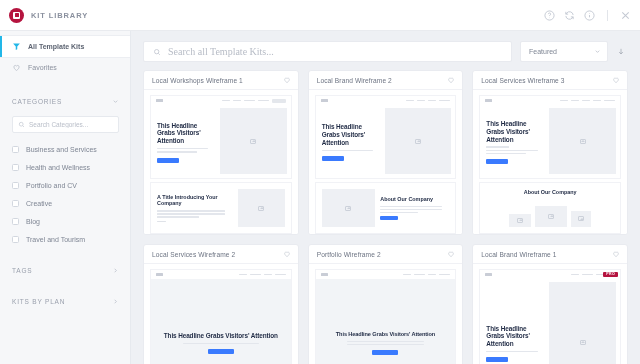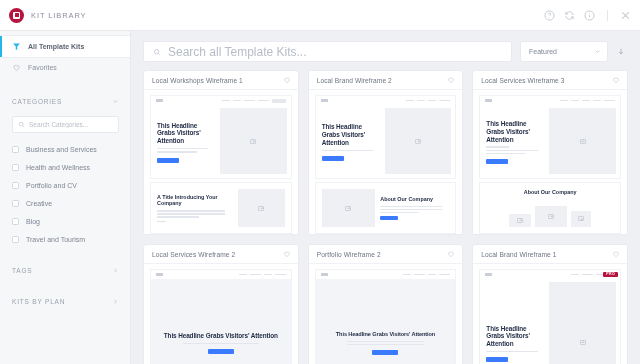--- a/index.html
+++ b/index.html
@@ -25,21 +25,21 @@
   }
   .logo-mark .inner {
     width: 7px; height: 7px; background: #ffffff; border-radius: 1px;
     display: block; position: relative;
   }
   .logo-mark .inner::after {
     content: ""; position: absolute; left: 1.5px; top: 1.5px;
     width: 4px; height: 4px; background: #b5143f; border-radius: 0.5px;
   }
   .app-title {
-    font-size: 7.5px; font-weight: 400; letter-spacing: 0.9px;
+    font-size: 7.5px; font-weight: 700; letter-spacing: 0.9px;
     color: #8a909e; text-transform: uppercase;
   }
   .header-spacer { flex: 1 1 auto; }
   .header-icons { display: flex; align-items: center; gap: 9px; }
   .hicon { width: 11px; height: 11px; color: #c3c8d2; display: block; }
   .hdivider { width: 1px; height: 11px; background: #e2e5ea; margin: 0 3px; }
 
   
   .body { flex: 1 1 auto; display: flex; min-height: 0; }
 
@@ -96,22 +96,22 @@
 
   
   .main { flex: 1 1 auto; min-width: 0; display: flex; flex-direction: column; background: #eef0f4; }
   .toolbar { display: flex; align-items: center; padding: 10px 12px 8px 12px; gap: 8px; }
   .search-box {
     flex: 1 1 auto; height: 21px; background: #ffffff; border: 1px solid #e8eaef;
     border-radius: 2px; display: flex; align-items: center; padding: 0 9px;
   }
   .search-box svg { width: 8px; height: 8px; color: #bfc4ce; margin-right: 7px; flex: 0 0 auto; }
   .search-box input {
-    border: 0; outline: 0; width: 100%; font-size: 12px; color: #7f8694;
-    font-family: Liberation Sans, sans-serif; background: transparent;
+    border: 0; outline: 0; width: 100%; font-size: 10px; color: #7f8694;
+    font-family: Liberation Serif, serif; background: transparent;
   }
   .search-box input::placeholder { color: #b7bcc6; }
 
   .sortwrap { display: flex; align-items: center; gap: 6px; }
   .select {
     width: 88px; height: 21px; background: #ffffff; border: 1px solid #e8eaef;
     border-radius: 2px; display: flex; align-items: center; padding: 0 6px 0 8px; cursor: pointer;
   }
   .select .sv { flex: 1 1 auto; font-size: 7px; color: #7f8694; }
   .sortdir {

